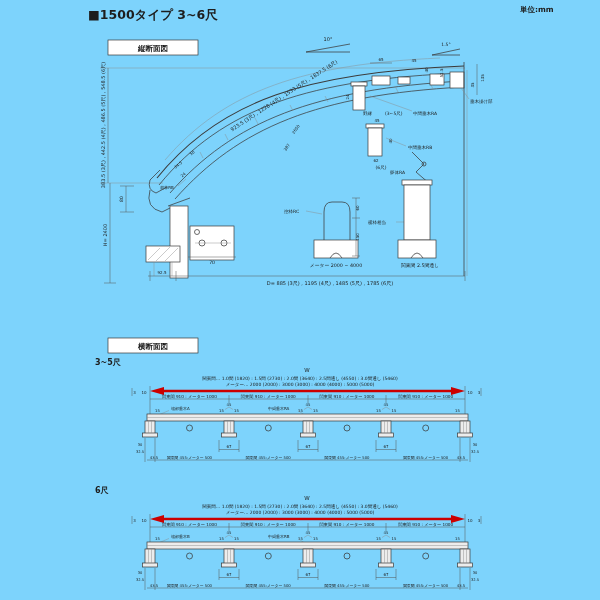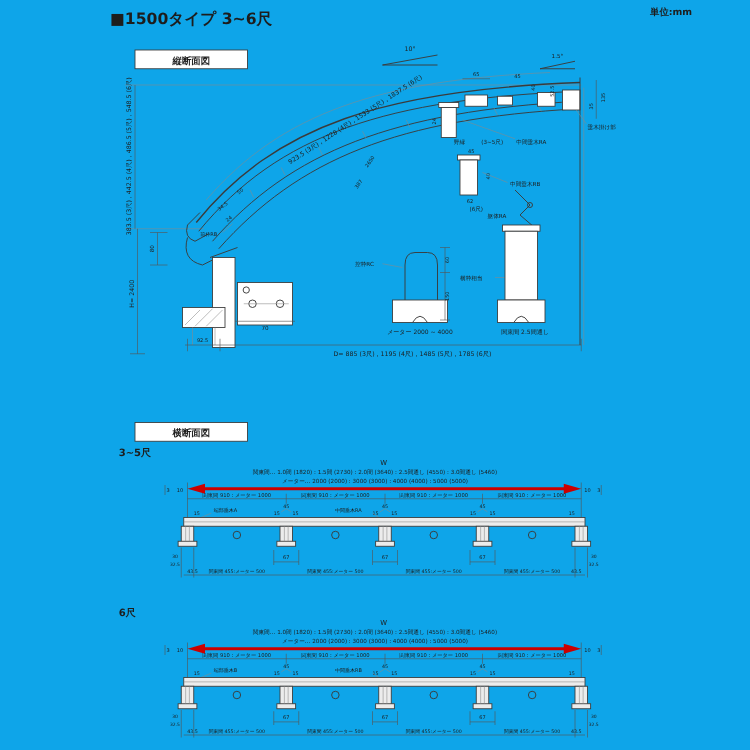--- a/index.html
+++ b/index.html
@@ -1,16 +1,16 @@
 <!DOCTYPE html>
 <html><head>
 <meta charset="utf-8">
 <style>
   html,body{margin:0;padding:0;background:#fff;}
-  .page{position:relative;width:600px;height:600px;background:#0ea5e9;overflow:hidden;
+  .page{position:relative;width:600px;height:600px;background:#7dd3fc;overflow:hidden;
         font-family:"DejaVu Sans",sans-serif;}
   svg{position:absolute;left:0;top:0;}
   
   .s  {stroke:#3b3b3b;stroke-width:.75;fill:none;}
   .s2 {stroke:#3b3b3b;stroke-width:1.1;fill:none;}
   .sf {stroke:#3b3b3b;stroke-width:.7;fill:#ececec;}
   .sw {stroke:#3b3b3b;stroke-width:.7;fill:#fff;}
   .thin{stroke:#8a8a8a;stroke-width:.45;fill:none;}
   .diml{stroke:#555;stroke-width:.5;fill:none;}
   .redl{stroke:#c00;stroke-width:2.4;fill:none;}

